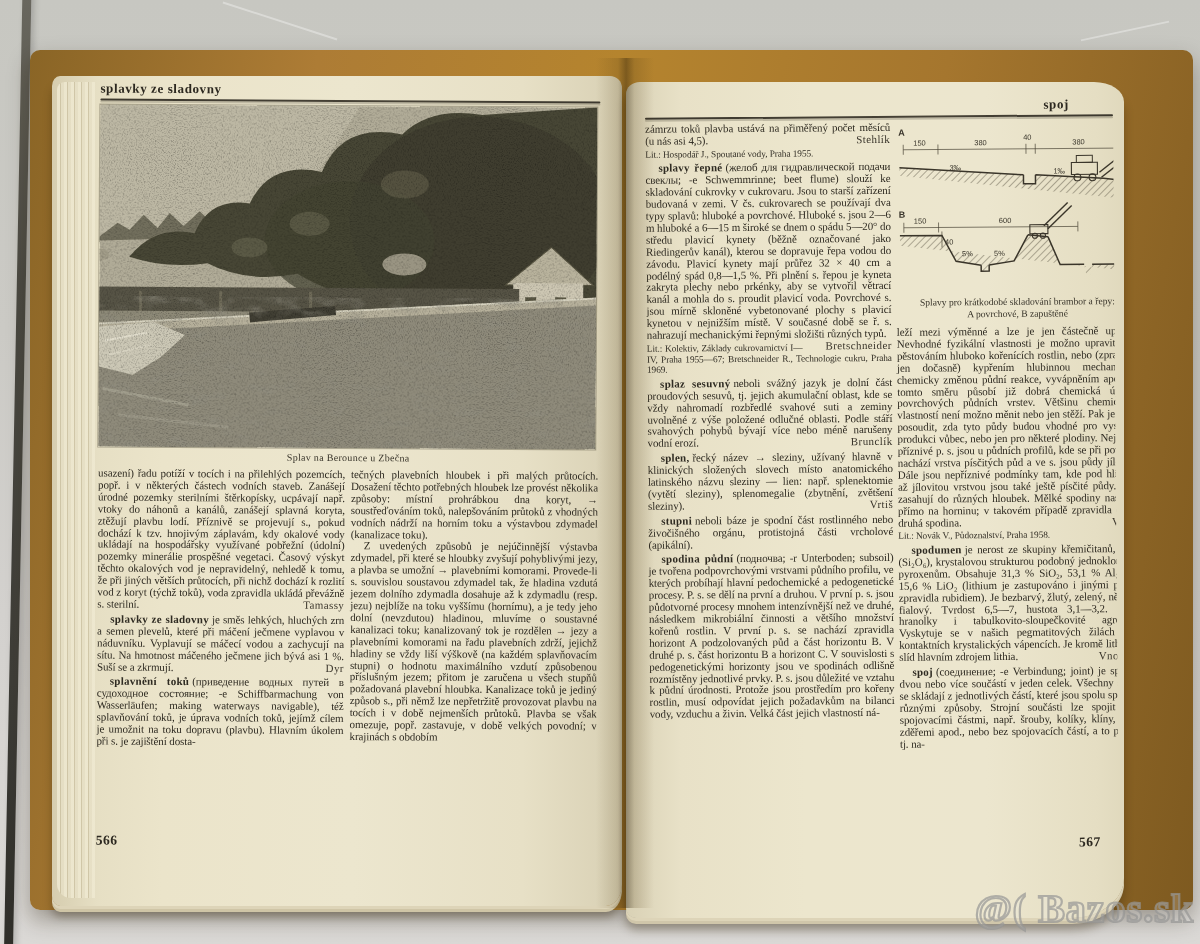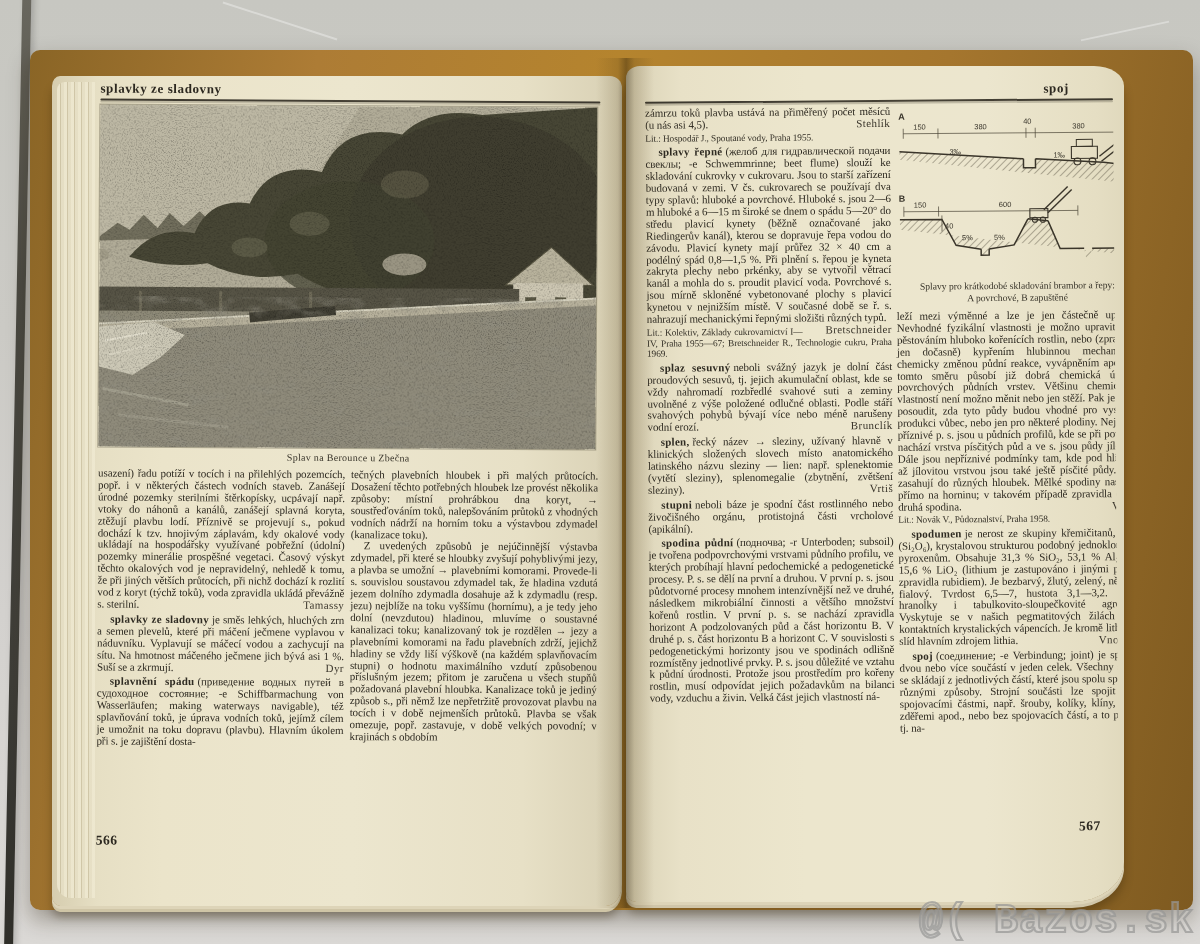--- a/index.html
+++ b/index.html
@@ -13,21 +13,21 @@
     background:linear-gradient(180deg,#6a685f,#4b4a43 30%,#3e3d37 70%,#2e2d28);
     box-shadow:3px 0 6px rgba(0,0,0,.18);}
   .cover{position:absolute;left:30px;top:50px;width:1163px;height:860px;border-radius:10px;
     background:linear-gradient(100deg,#8a6526 0%,#ad7c35 22%,#b5842e 45%,#a5762e 70%,#7e5a20 100%);
     box-shadow:0 10px 22px rgba(40,30,10,.35);}
   .page{position:absolute;}
   .page-left{left:52px;top:76px;width:570px;height:830px;
     border-radius:8px 12px 16px 8px/10px 12px 22px 10px;
     background:linear-gradient(90deg,#d6cdaf 0px,#e6dfc4 45px,#ebe4ca 110px,#ece6ce 300px,#e7e0c6 470px,#d8d0b4 570px);
     box-shadow:0 3px 0 #ddd4b8,0 6px 0 #cfc5a6,0 11px 9px rgba(50,35,10,.35);}
-  .page-right{left:626px;top:66px;width:498px;height:836px;
+  .page-right{left:626px;top:82px;width:498px;height:836px;
     border-radius:14px 30px 52px 10px/12px 20px 40px 10px;
     background:linear-gradient(90deg,#d9d1b5 0px,#e8e1c7 55px,#ece6cd 180px,#ece6ce 360px,#e5deC3 470px,#dcd4b8 522px);
     box-shadow:0 3px 0 #ddd4b8,0 6px 0 #d0c6aa,0 12px 10px rgba(50,35,10,.35);}
   .page-edges-left{position:absolute;left:5px;top:6px;bottom:8px;width:38px;opacity:.85;
     border-radius:8px 0 0 14px;
     background:repeating-linear-gradient(90deg,#efe9d1 0 3px,#cdc3a4 3px 4px,#e7e0c6 4px 7px);}
   .gutter{position:absolute;left:596px;top:58px;width:58px;height:850px;pointer-events:none;
     background:linear-gradient(90deg,rgba(80,60,20,0) 0%,rgba(80,60,20,.18) 38%,rgba(45,32,8,.42) 52%,rgba(80,60,20,.20) 66%,rgba(80,60,20,0) 100%);}
   .page-inner{position:absolute;inset:0;}
   .tilt-l{transform:rotate(.35deg);}
@@ -55,22 +55,22 @@
   .lead:not(:empty){margin-right:3px;}
   .sig{float:right;font-size:11px;letter-spacing:.4px;color:#3a352b;padding-left:10px;line-height:11.9px;}
   .para.lit{font-size:9.4px;line-height:10.6px;text-indent:0;margin-top:2px;color:#332f26;}
   .page-num{position:absolute;font-weight:bold;font-size:13.5px;color:#2c2820;letter-spacing:.5px;}
   .page-num.pn-left{left:46px;bottom:56px;}
   .page-num.pn-right{right:26px;bottom:66px;margin-top:16px;}
   .diagram{display:block;margin:2px 0 0 0;}
   .diagram text{font-family:"Liberation Sans","DejaVu Sans",sans-serif;font-size:7.5px;fill:#3a362c;}
   .diagram text.big{font-size:9px;font-weight:bold;}
   .diag-caption{text-align:center;font-size:9.6px;line-height:11.5px;color:#363228;margin:3px 0 7px 0;}
-  .watermark{position:absolute;right:6px;bottom:0;
-    font-family:Liberation Mono, monospace;font-weight:bold;font-size:40px;
+  .watermark{position:absolute;right:6px;bottom:12px;
+    font-family:Liberation Serif, serif;font-weight:bold;font-size:40px;
     letter-spacing:1px;color:rgba(240,240,238,.18);
     -webkit-text-stroke:2.2px rgba(150,150,148,.7);text-stroke:2.2px rgba(150,150,148,.7);}
 </style>
 </head>
 <body>
 
 <div class="scene">
   <div class="table-surface"></div>
   <div class="scratch" style="left:220px;top:20px;width:120px;height:2px;transform:rotate(18deg);"></div>
   <div class="scratch" style="left:1080px;top:30px;width:90px;height:2px;transform:rotate(-12deg);"></div>
@@ -136,21 +136,21 @@
         <line x1="4" y1="284" x2="90" y2="300" stroke="#a9a595" stroke-width="3" opacity="0.7"></line>
         <line x1="20" y1="310" x2="130" y2="322" stroke="#a29e8e" stroke-width="3" opacity="0.6"></line>
         <rect x="0" y="0" width="497" height="342" filter="url(#grain)" opacity="0.5"></rect>
       </svg>
       <div class="photo-caption">Splav na Berounce u Zbečna</div>
 
       <div class="cols cols-l">
         <div class="col">
           <p class="para cont"><span>usazení) řadu potíží v tocích i na přilehlých pozemcích, popř. i v některých částech vodních staveb. Zanášejí úrodné pozemky sterilními štěrkopísky, ucpávají např. vtoky do náhonů a kanálů, zanášejí splavná koryta, ztěžují plavbu lodí. Příznivě se projevují s., pokud dochází k tzv. hnojivým záplavám, kdy okalové vody ukládají na hospodářsky využívané pobřežní (údolní) pozemky minerálie prospěšné vegetaci. Časový výskyt těchto okalových vod je nepravidelný, nehledě k tomu, že při jiných větších průtocích, při nichž dochází k rozlití vod z koryt (týchž toků), voda zpravidla ukládá převážně s. sterilní.</span><span class="sig">Tamassy</span></p>
           <p class="para entry"><span class="lead">splavky ze sladovny</span><span>je směs lehkých, hluchých zrn a semen plevelů, které při máčení ječmene vyplavou v náduvníku. Vyplavují se máčecí vodou a zachycují na sítu. Na hmotnost máčeného ječmene jich bývá asi 1 %. Suší se a zkrmují.</span><span class="sig">Dyr</span></p>
-          <p class="para entry"><span class="lead">splavnění spádu</span><span>(приведение водных путей в судоходное состояние; -e Schiffbarmachung von Wasserläufen; making waterways navigable), též splavňování toků, je úprava vodních toků, jejímž cílem je umožnit na toku dopravu (plavbu). Hlavním úkolem při s. je zajištění dosta-</span></p>
+          <p class="para entry"><span class="lead">splavnění toků</span><span>(приведение водных путей в судоходное состояние; -e Schiffbarmachung von Wasserläufen; making waterways navigable), též splavňování toků, je úprava vodních toků, jejímž cílem je umožnit na toku dopravu (plavbu). Hlavním úkolem při s. je zajištění dosta-</span></p>
         </div>
         <div class="col">
           <p class="para cont"><span>tečných plavebních hloubek i při malých průtocích. Dosažení těchto potřebných hloubek lze provést několika způsoby: místní prohrábkou dna koryt, → soustřeďováním toků, nalepšováním průtoků z vhodných vodních nádrží na horním toku a výstavbou zdymadel (kanalizace toku).</span></p>
           <p class="para"><span>Z uvedených způsobů je nejúčinnější výstavba zdymadel, při které se hloubky zvyšují pohyblivými jezy, a plavba se umožní → plavebními komorami. Provede-li s. souvislou soustavou zdymadel tak, že hladina vzdutá jezem dolního zdymadla dosahuje až k zdymadlu (resp. jezu) nejblíže na toku vyššímu (hornímu), a je tedy jeho dolní (nevzdutou) hladinou, mluvíme o soustavné kanalizaci toku; kanalizovaný tok je rozdělen → jezy a plavebními komorami na řadu plavebních zdrží, jejichž hladiny se vždy liší výškově (na každém splavňovacím stupni) o hodnotu maximálního vzdutí způsobenou příslušným jezem; přitom je zaručena u všech stupňů požadovaná plavební hloubka. Kanalizace toků je jediný způsob s., při němž lze nepřetržitě provozovat plavbu na tocích i v době nejmenších průtoků. Plavba se však omezuje, popř. zastavuje, v době velkých povodní; v krajinách s obdobím</span></p>
         </div>
       </div>
 
       <div class="page-num pn-left">566</div>
     </div>
   </div>

